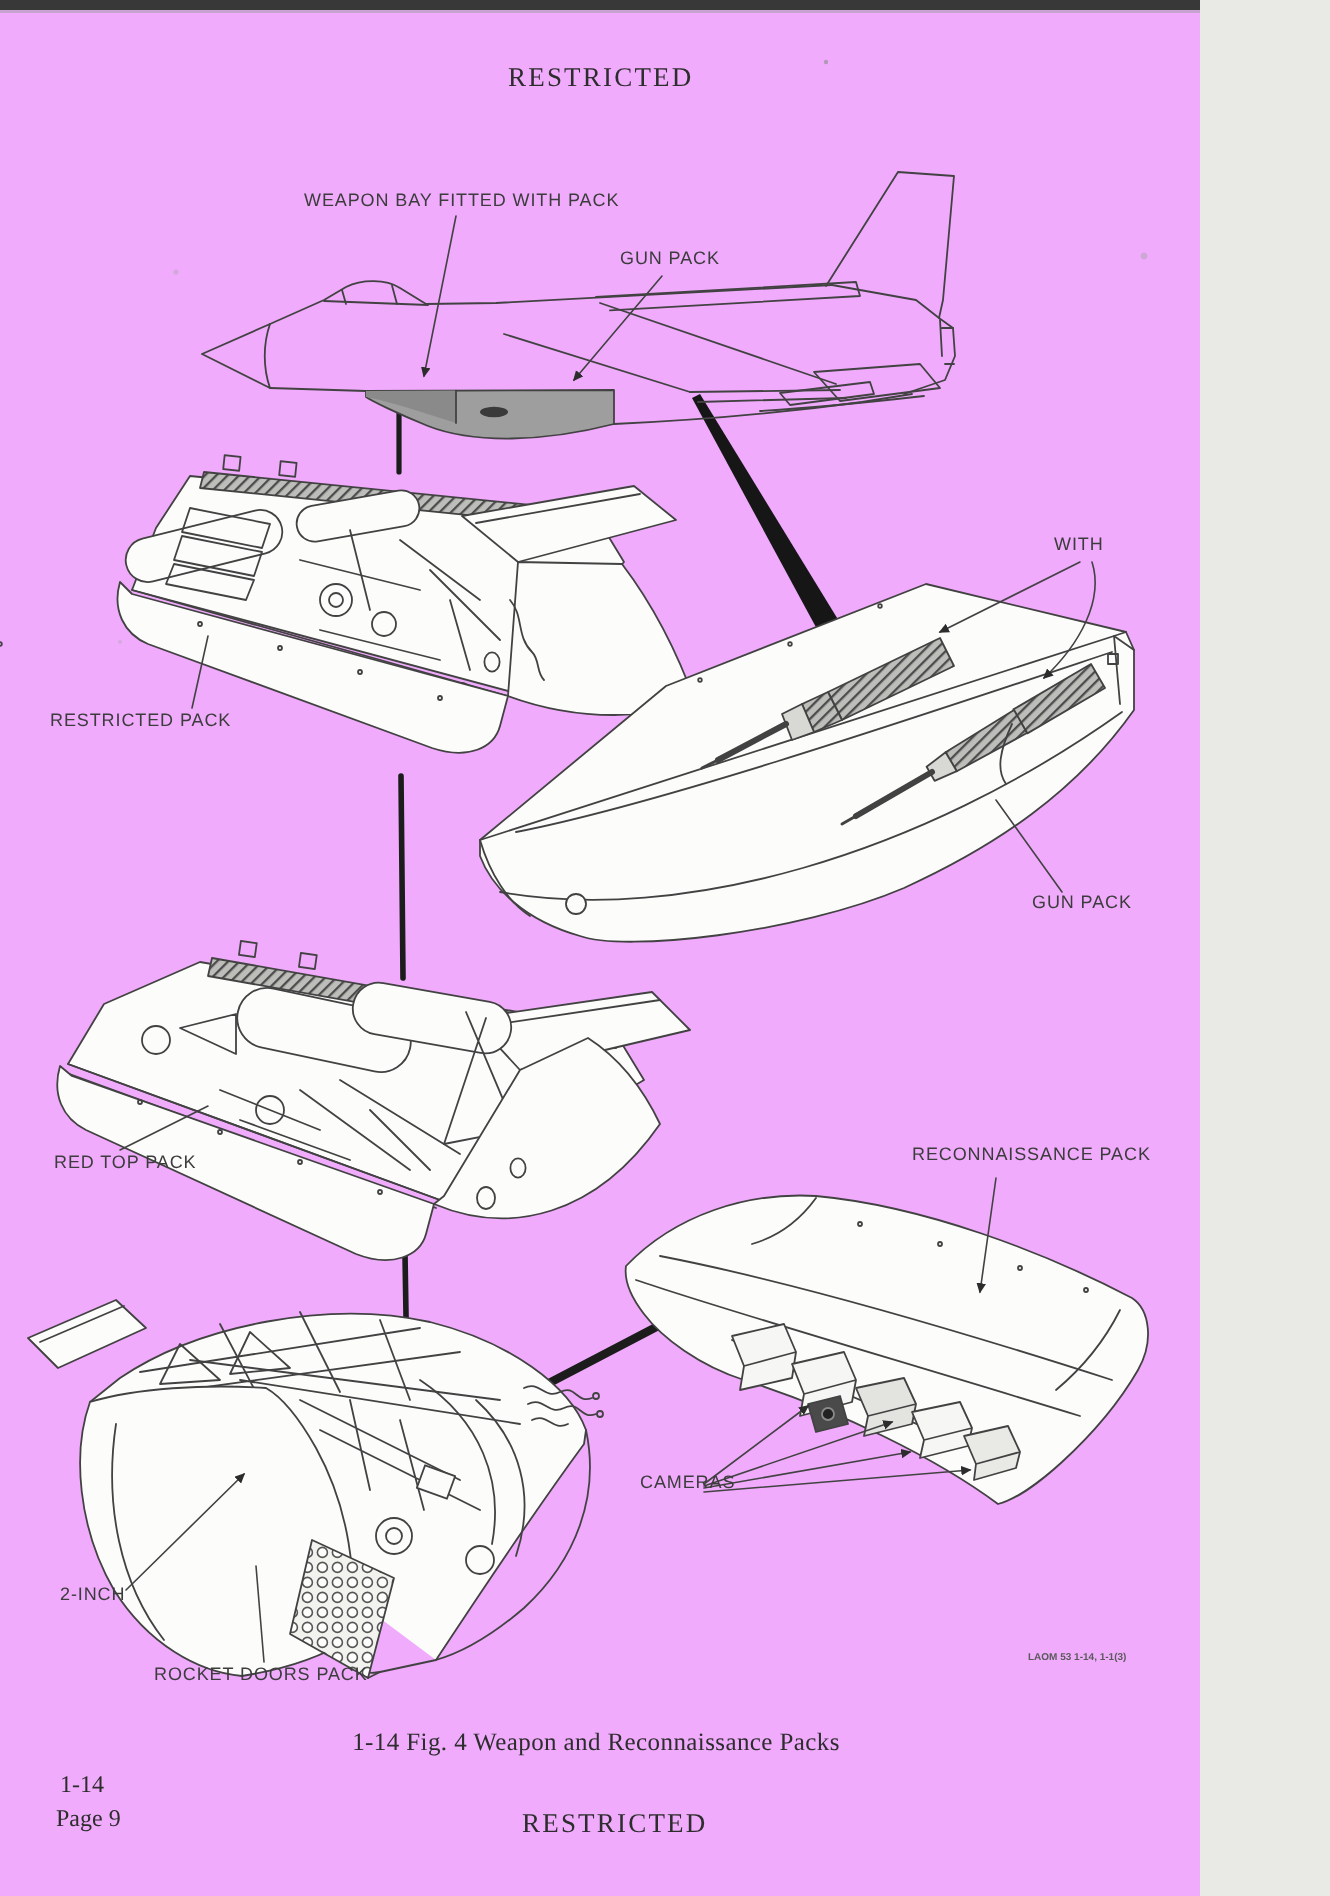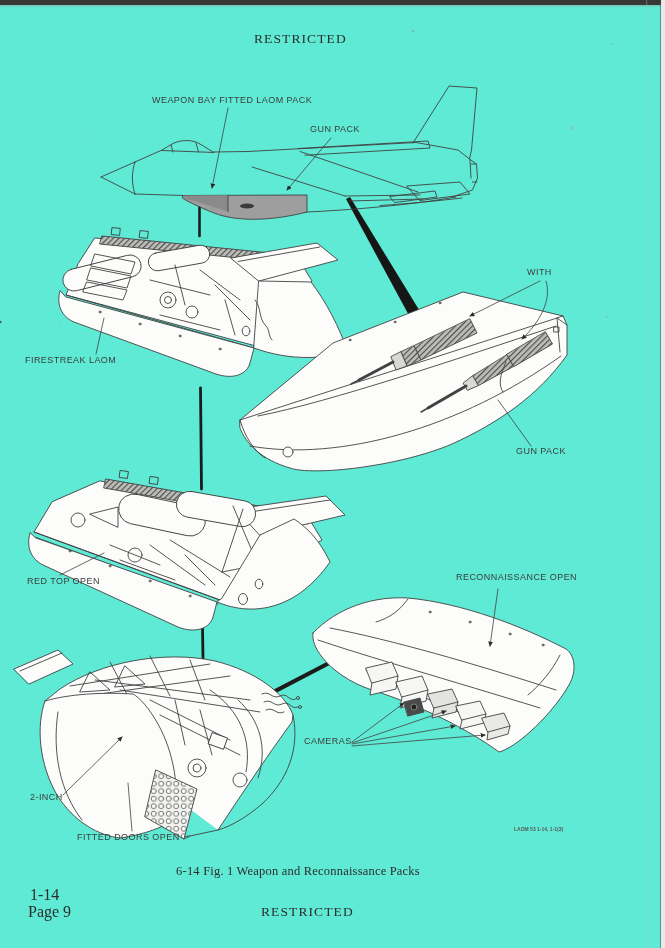--- a/index.html
+++ b/index.html
@@ -1,24 +1,24 @@
 <!DOCTYPE html>
 <html><head>
 <meta charset="utf-8">
 <style>
   html,body{margin:0;padding:0}
   body{width:665px;height:948px;background:#e9e9e6;font-family:"Liberation Sans",sans-serif}
-  .page{position:relative;width:661px;height:948px;background:#5eead4;overflow:hidden}
+  .page{position:relative;width:600px;height:948px;background:#f0abfc;overflow:hidden}
   svg.art{position:absolute;left:0;top:0;display:block}
   .t{position:absolute;white-space:nowrap;color:#3a3a3a;line-height:1.1}
   .lbl{font-size:9px;letter-spacing:.45px;color:#3c3c3c}
   .serif{font-family:"Liberation Serif",serif;color:#2d2d2d}
   .hdr{font-size:13.5px;letter-spacing:1.1px}
   .cap{font-size:12.5px;letter-spacing:.2px}
-  .foot{font-size:16px}
+  .foot{font-size:12px}
   .ref{font-size:5px;font-weight:bold;color:#5a5a5a;letter-spacing:0}
   .caption-wrap{left:98px;top:865px;width:400px;text-align:center}
 </style>
 </head>
 <body>
 
 <div class="page">
 
 <svg class="art" width="665" height="948" viewBox="0 0 665 948" fill="none" stroke="#424242" stroke-width="0.9" stroke-linecap="round" stroke-linejoin="round">
   <defs>
@@ -236,32 +236,32 @@
   <g>
     <line x1="63" y1="795" x2="122" y2="737" stroke-width="0.8" marker-end="url(#arr)"></line>
   </g>
   <g>
     <line x1="132" y1="831" x2="128" y2="783" stroke-width="0.8"></line>
   </g>
 </svg>
 
 <span class="t serif hdr" style="left:254px;top:32px">RESTRICTED</span>
 
-<span class="t lbl" style="left:152px;top:96px">WEAPON BAY FITTED LAOM PACK</span>
+<span class="t lbl" style="left:152px;top:96px">WEAPON BAY FITTED WITH PACK</span>
 <span class="t lbl" style="left:310px;top:125px">GUN PACK</span>
-<span class="t lbl" style="left:25px;top:356px">FIRESTREAK LAOM</span>
+<span class="t lbl" style="left:25px;top:356px">RESTRICTED PACK</span>
 <span class="t lbl" style="left:527px;top:268px">WITH</span>
 <span class="t lbl" style="left:516px;top:447px">GUN PACK</span>
-<span class="t lbl" style="left:27px;top:577px">RED TOP OPEN</span>
-<span class="t lbl" style="left:456px;top:573px">RECONNAISSANCE OPEN</span>
-<span class="t lbl" style="left:304px;top:737px">CAMERAS</span>
+<span class="t lbl" style="left:27px;top:577px">RED TOP PACK</span>
+<span class="t lbl" style="left:456px;top:573px">RECONNAISSANCE PACK</span>
+<span class="t lbl" style="left:320px;top:737px">CAMERAS</span>
 <span class="t lbl" style="left:30px;top:793px">2-INCH</span>
-<span class="t lbl" style="left:77px;top:833px">FITTED DOORS OPEN</span>
+<span class="t lbl" style="left:77px;top:833px">ROCKET DOORS PACK</span>
 
 <span class="t ref" style="left:514px;top:827px">LAOM 53 1-14, 1-1(3)</span>
 
-<span class="t serif cap caption-wrap">6-14 Fig. 1 Weapon and Reconnaissance Packs</span>
+<span class="t serif cap caption-wrap">1-14 Fig. 4 Weapon and Reconnaissance Packs</span>
 
 <span class="t serif foot" style="left:30px;top:886px">1-14</span>
 <span class="t serif foot" style="left:28px;top:903px">Page 9</span>
 <span class="t serif hdr" style="left:261px;top:905px">RESTRICTED</span>
 
 </div>
 
 </body></html>

